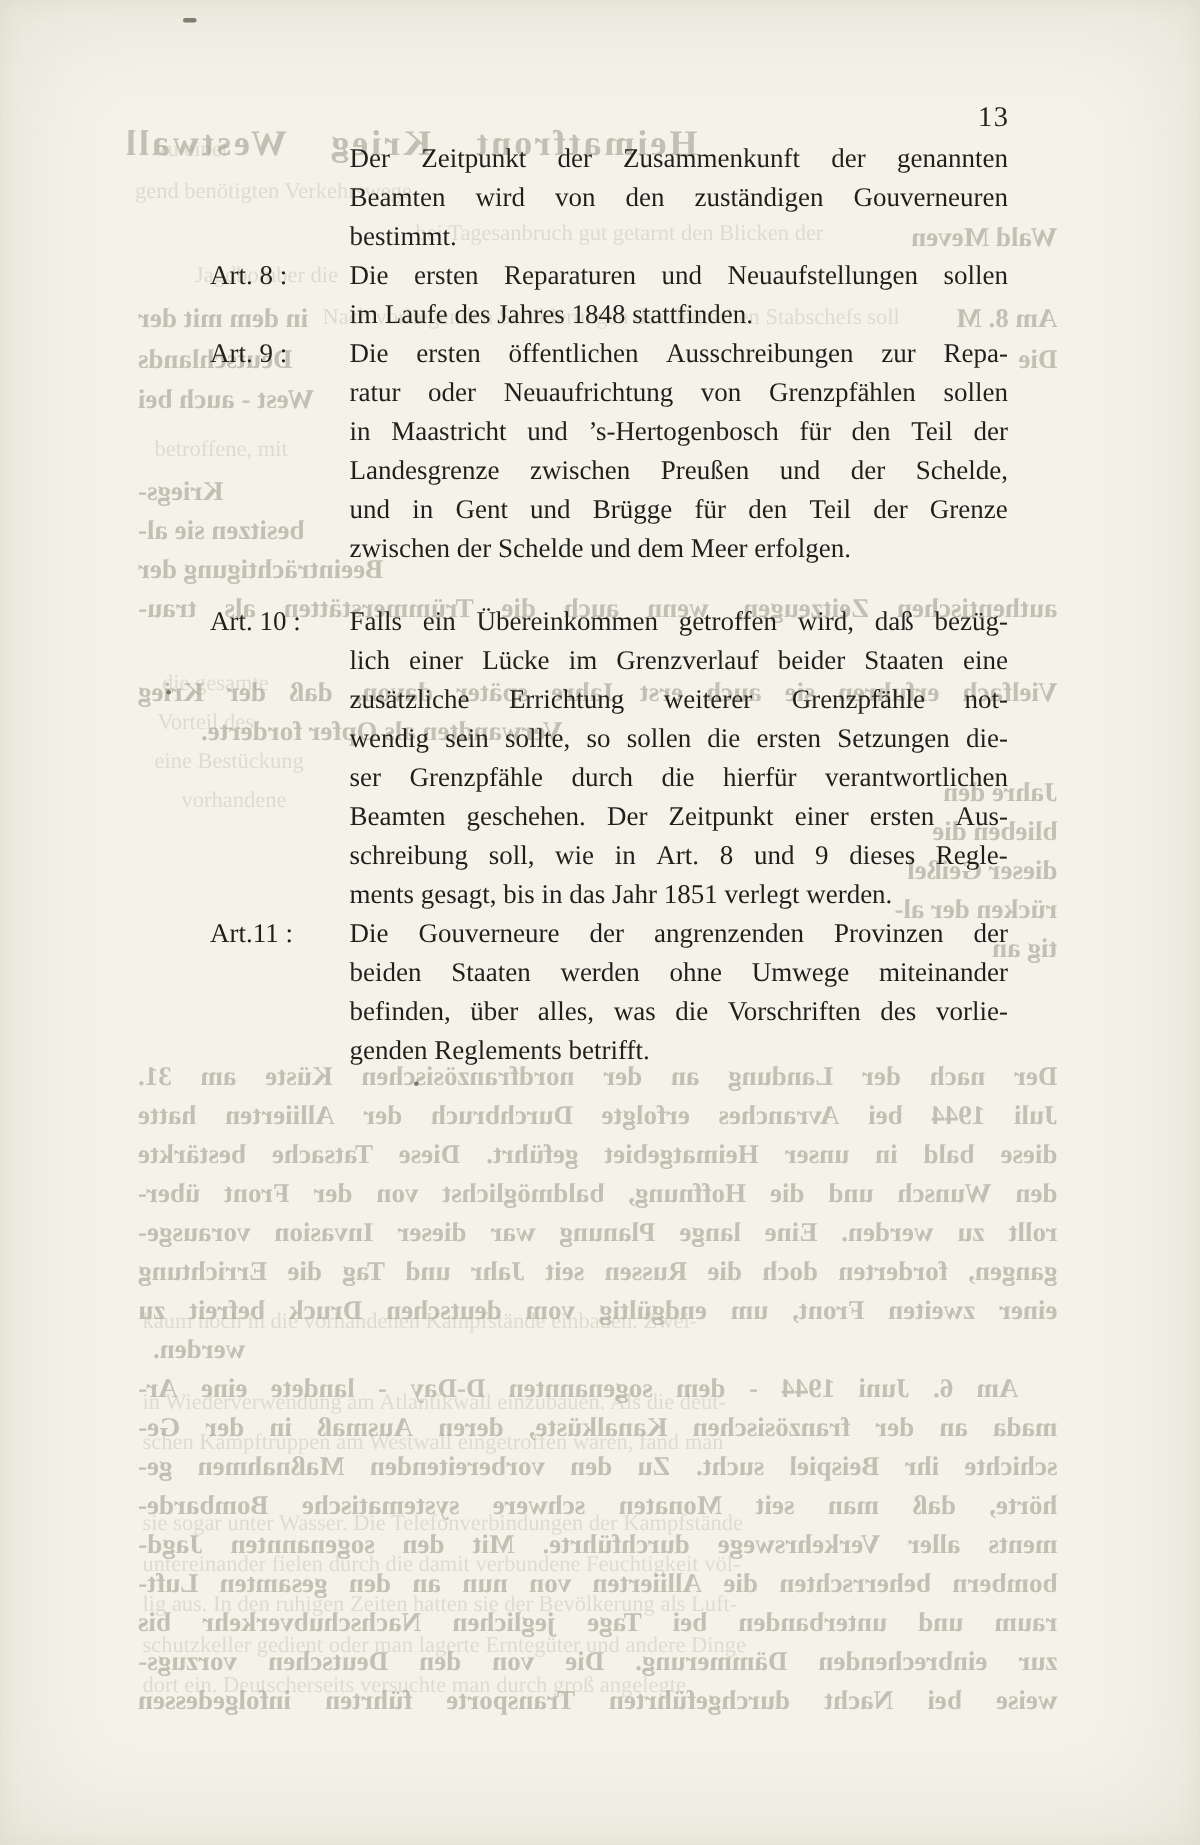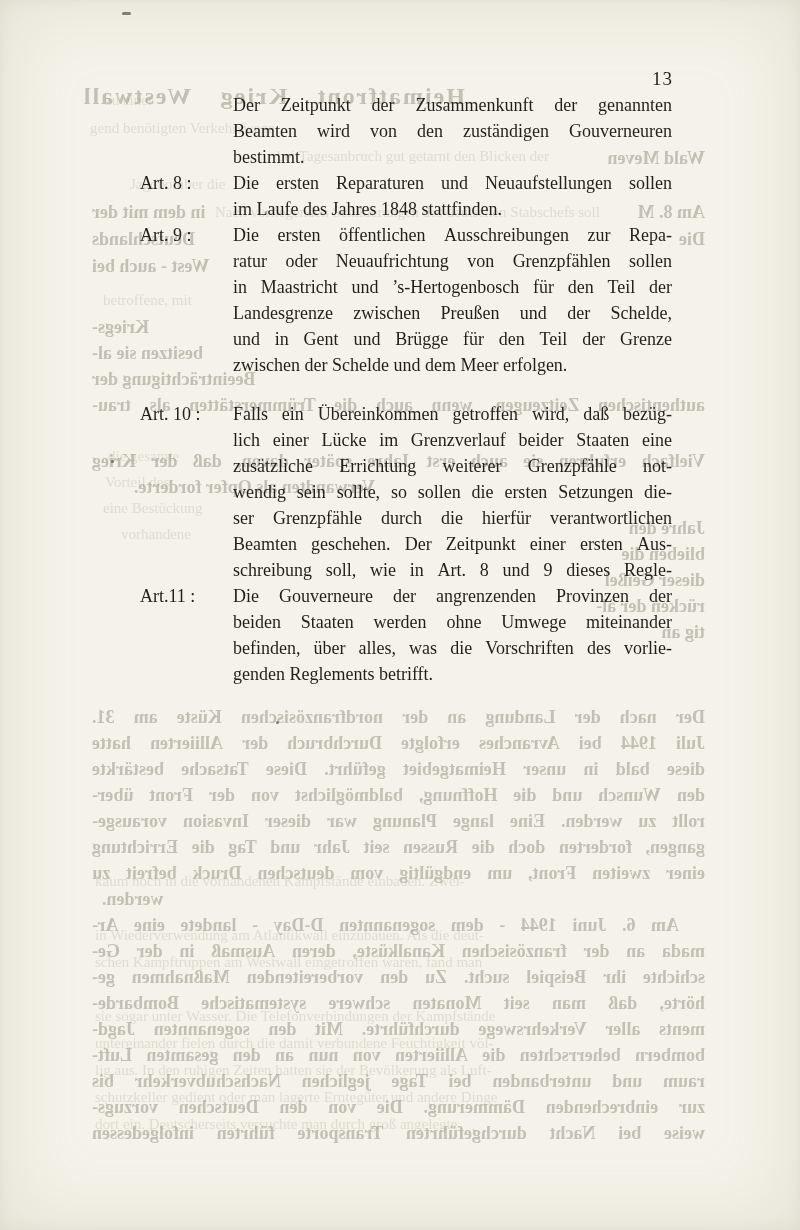--- a/index.html
+++ b/index.html
@@ -447,20 +447,21 @@
             <span>soll,</span>
             <span>wie</span>
             <span>in</span>
             <span>Art.</span>
             <span>8</span>
             <span>und</span>
             <span>9</span>
             <span>dieses</span>
             <span>Regle-</span>
           </div>
+          <div class="pl">ments gesagt, bis in das Jahr 1851 verlegt werden.</div>
         </div>
       </div>
       <div class="article">
         <div class="alabel">Art.11 :</div>
         <div class="abody">
           <div class="jl">
             <span>Die</span>
             <span>Gouverneure</span>
             <span>der</span>
             <span>angrenzenden</span>

